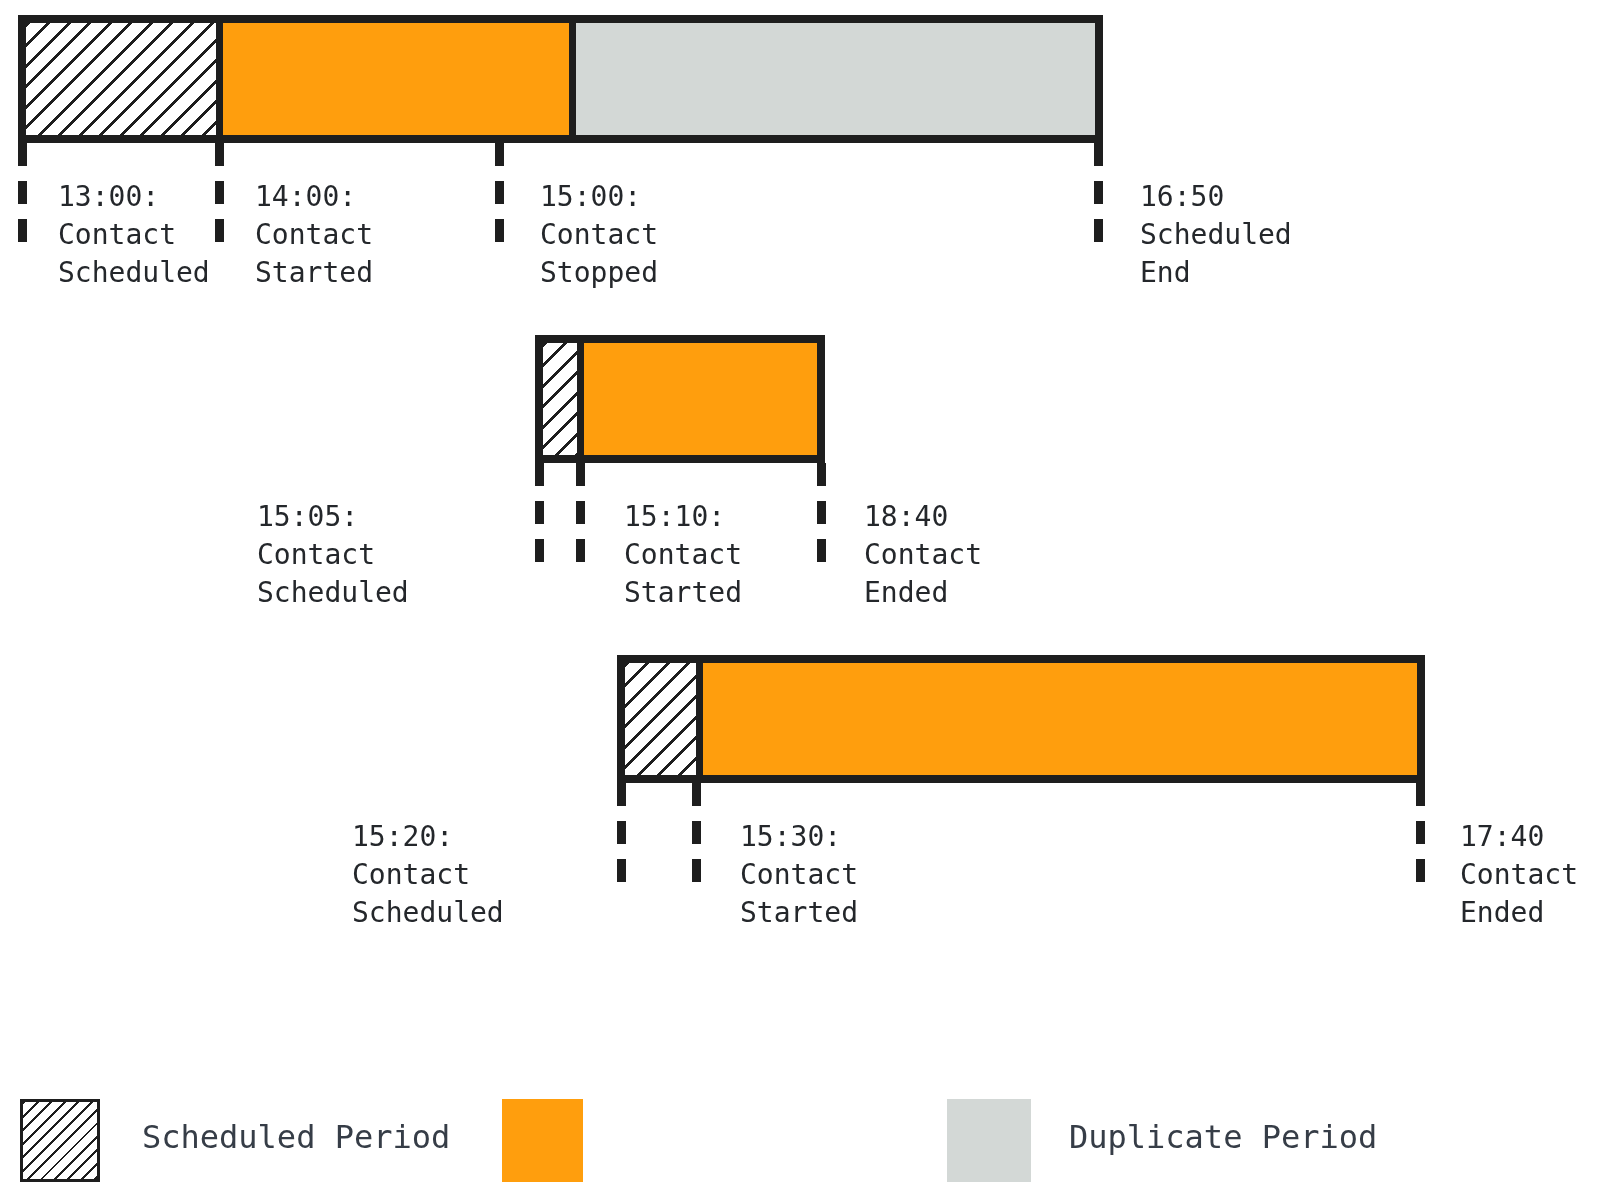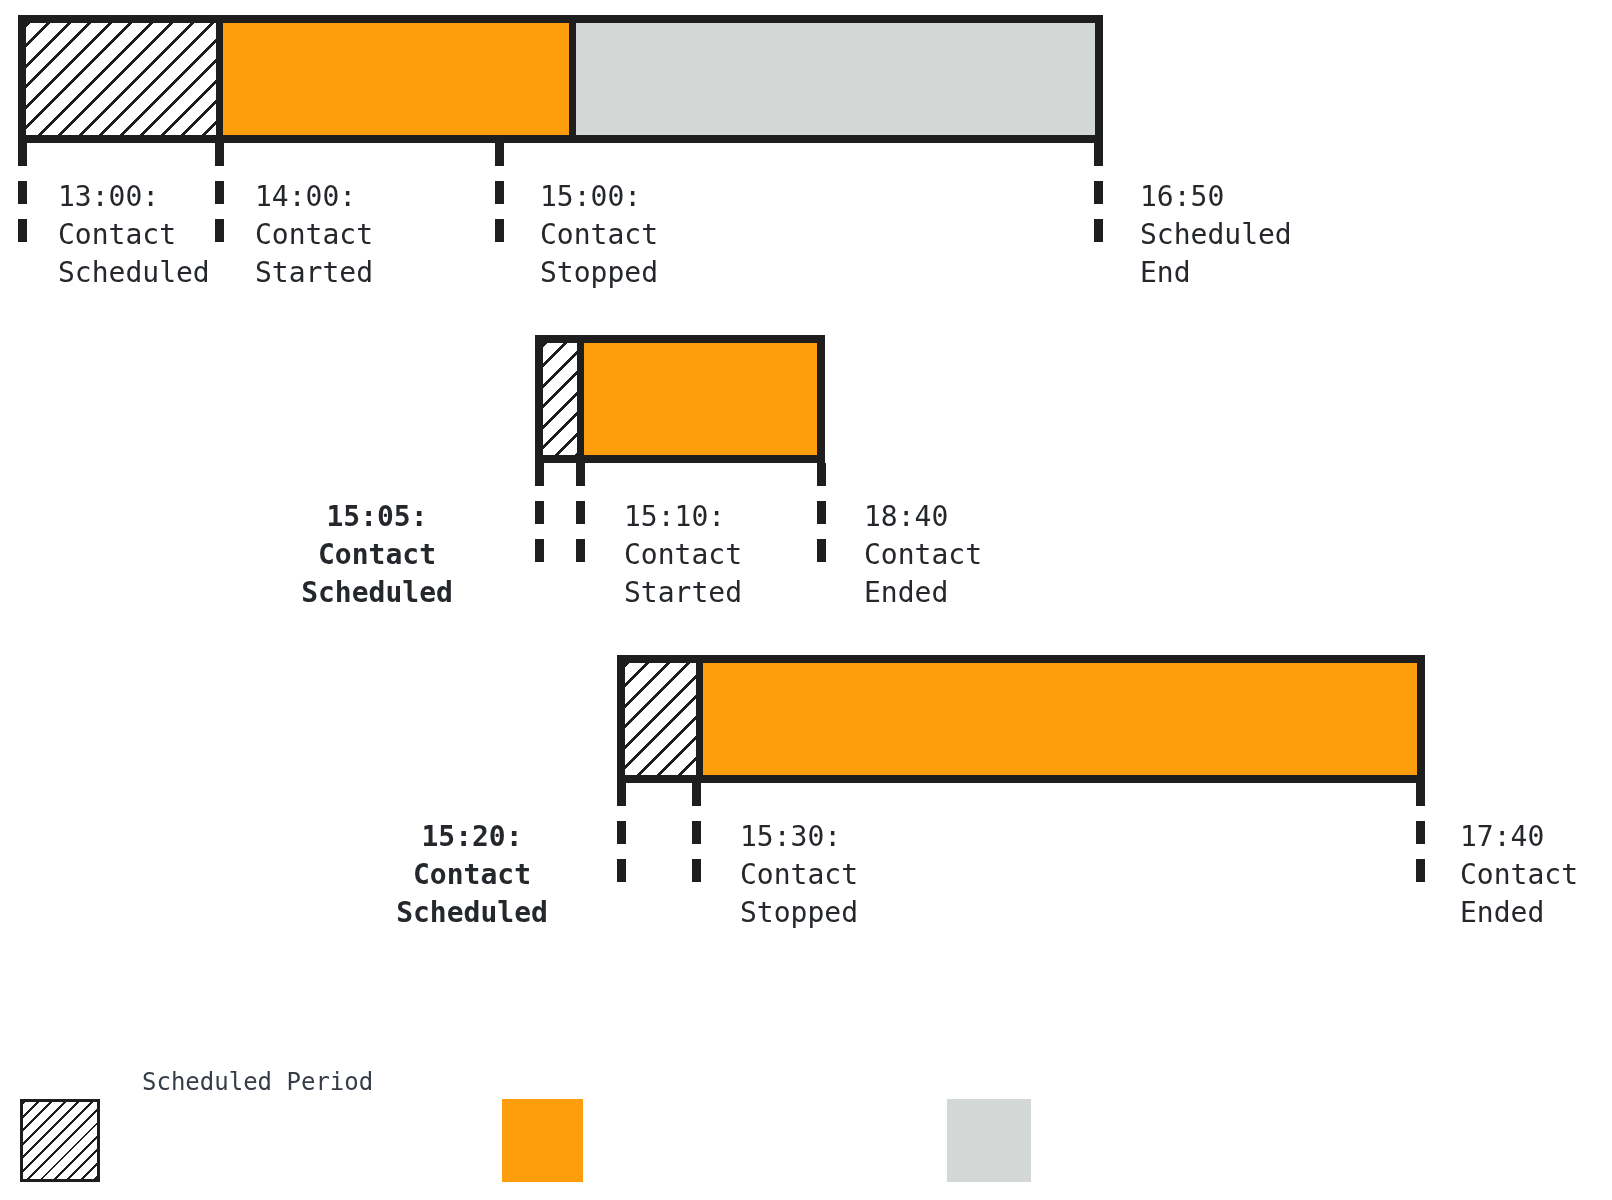--- a/index.html
+++ b/index.html
@@ -40,36 +40,36 @@
   }
 
   
   .evt {
     position: absolute;
     font-size: 28px;
     line-height: 38px;
     color: #24272B;
     white-space: pre-line;
   }
-  .evt.align-right { text-align: center; width: 240px; font-weight: bold; }
+  .evt.align-right { text-align: left; width: 240px; }
 
   
   .swatch { position: absolute; width: 81px; height: 83px; top: 1099px; }
   .swatch.hatched {
     width: 80px;
     border: 3px solid #1E1E1E;
     background-color: #ffffff;
     background-image: repeating-linear-gradient(135deg, #1E1E1E 0 2px, transparent 2px 9.5px);
   }
   .swatch.metered   { background-color: #FF9E0D; }
   .swatch.duplicate { background-color: #D3D8D6; width: 84px; }
   .legend-label {
     position: absolute;
-    top: 1061px;
-    font-size: 24px;
+    top: 1116px;
+    font-size: 32px;
     line-height: 42px;
     color: #363D47;
     white-space: pre;
   }
 </style>
 </head>
 <body>
 
 <div id="canvas">
 
@@ -117,25 +117,26 @@
     <div class="seg metered grow"></div>
   </div>
   <div class="tick" style="left:617px; top:783px"></div>
   <div class="tick" style="left:692px; top:783px"></div>
   <div class="tick" style="left:1416px;top:783px"></div>
   <div class="evt align-right" style="left:352px; top:818px">15:20:
 Contact
 Scheduled</div>
   <div class="evt" style="left:740px; top:818px">15:30:
 Contact
-Stopped</div>
+Started</div>
   <div class="evt" style="left:1460px;top:818px">17:40
 Contact
 Ended</div>
 
   <div class="swatch hatched" style="left:20px"></div>
   <div class="legend-label" style="left:142px">Scheduled Period</div>
 
   <div class="swatch metered" style="left:502px"></div>
 
   <div class="swatch duplicate" style="left:947px"></div>
+  <div class="legend-label" style="left:1069px">Duplicate Period</div>
 
 </div>
 
 </body></html>

